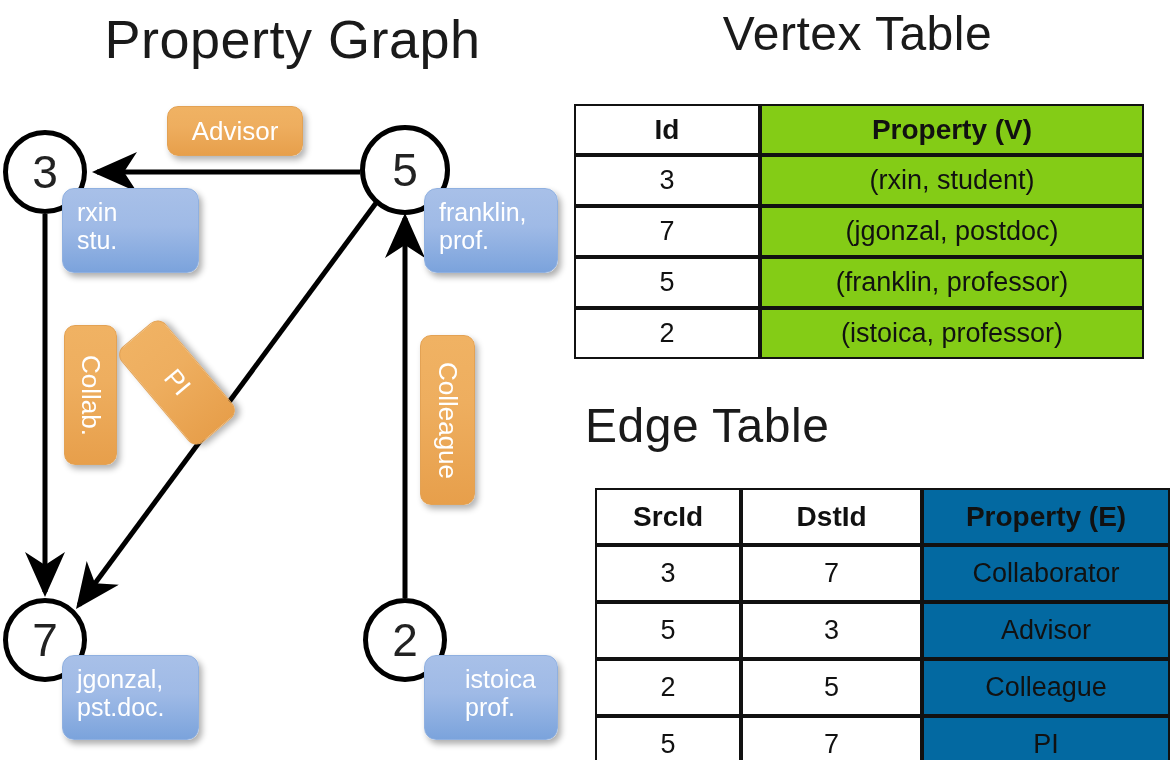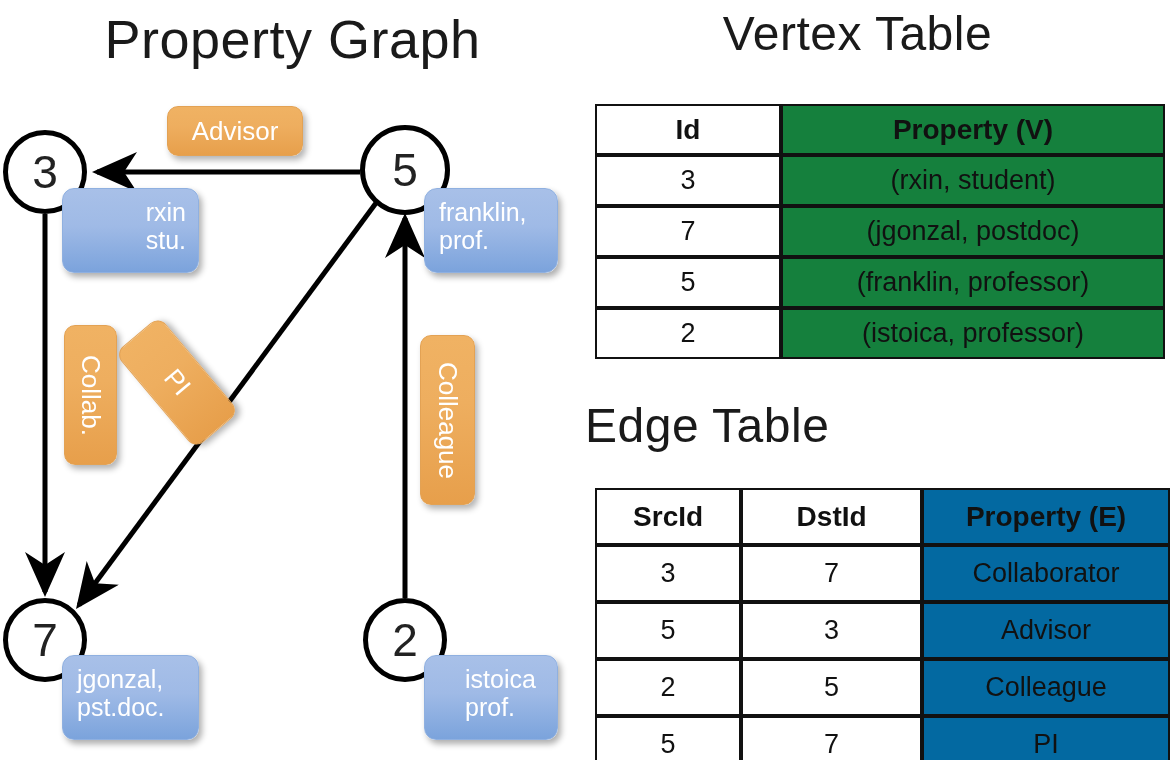--- a/index.html
+++ b/index.html
@@ -38,25 +38,25 @@
   .elabel span{white-space:nowrap;display:block;}
   .vert span{transform:rotate(90deg);}
 
   
   .tbl{position:absolute;border-collapse:separate;border-spacing:0;
        font-family:"Liberation Sans", sans-serif;}
   .tbl td,.tbl th{border:2px solid #111;padding:0;margin:0;
        text-align:center;vertical-align:middle;font-weight:400;
        font-size:27px;color:#111;}
   .tbl th{font-weight:700;font-size:28px;}
-  .blue-cell{background:#15803d;}
+  .blue-cell{background:#84cc16;}
   .peach-cell{background:#0369a1;}
   .white-cell{background:#ffffff;}
 
-  #vertex-table{left:595px;top:104px;}
+  #vertex-table{left:574px;top:104px;}
   #vertex-table td,#vertex-table th{height:47px;}
   #vertex-table .c-id{width:182px;}
   #vertex-table .c-prop{width:380px;}
 
   #edge-table{left:595px;top:488px;}
   #edge-table td,#edge-table th{height:53px;}
   #edge-table .c-src{width:143px;margin-top:36px;}
   #edge-table .c-dst{width:178px;}
   #edge-table .c-prop{width:245px;}
 </style>
@@ -97,21 +97,21 @@
   <div class="node" style="left:360px;top:125px;width:90px;height:90px;">
     <span>5</span>
   </div>
   <div class="node" style="left:3px;top:598px;width:84px;height:84px;">
     <span>7</span>
   </div>
   <div class="node" style="left:363px;top:598px;width:84px;height:84px;">
     <span>2</span>
   </div>
 
-  <div class="vprop" style="left:62px;top:188px;width:137px;height:85px;text-align:right;">
+  <div class="vprop" style="left:62px;top:188px;width:137px;height:85px;">
     <div>rxin</div>
     <div>stu.</div>
   </div>
 
   <div class="vprop" style="left:424px;top:188px;width:134px;height:85px;border-radius:13px;">
     <div>franklin,</div>
     <div>prof.</div>
   </div>
 
   <div class="vprop" style="left:62px;top:655px;width:137px;height:85px;">

